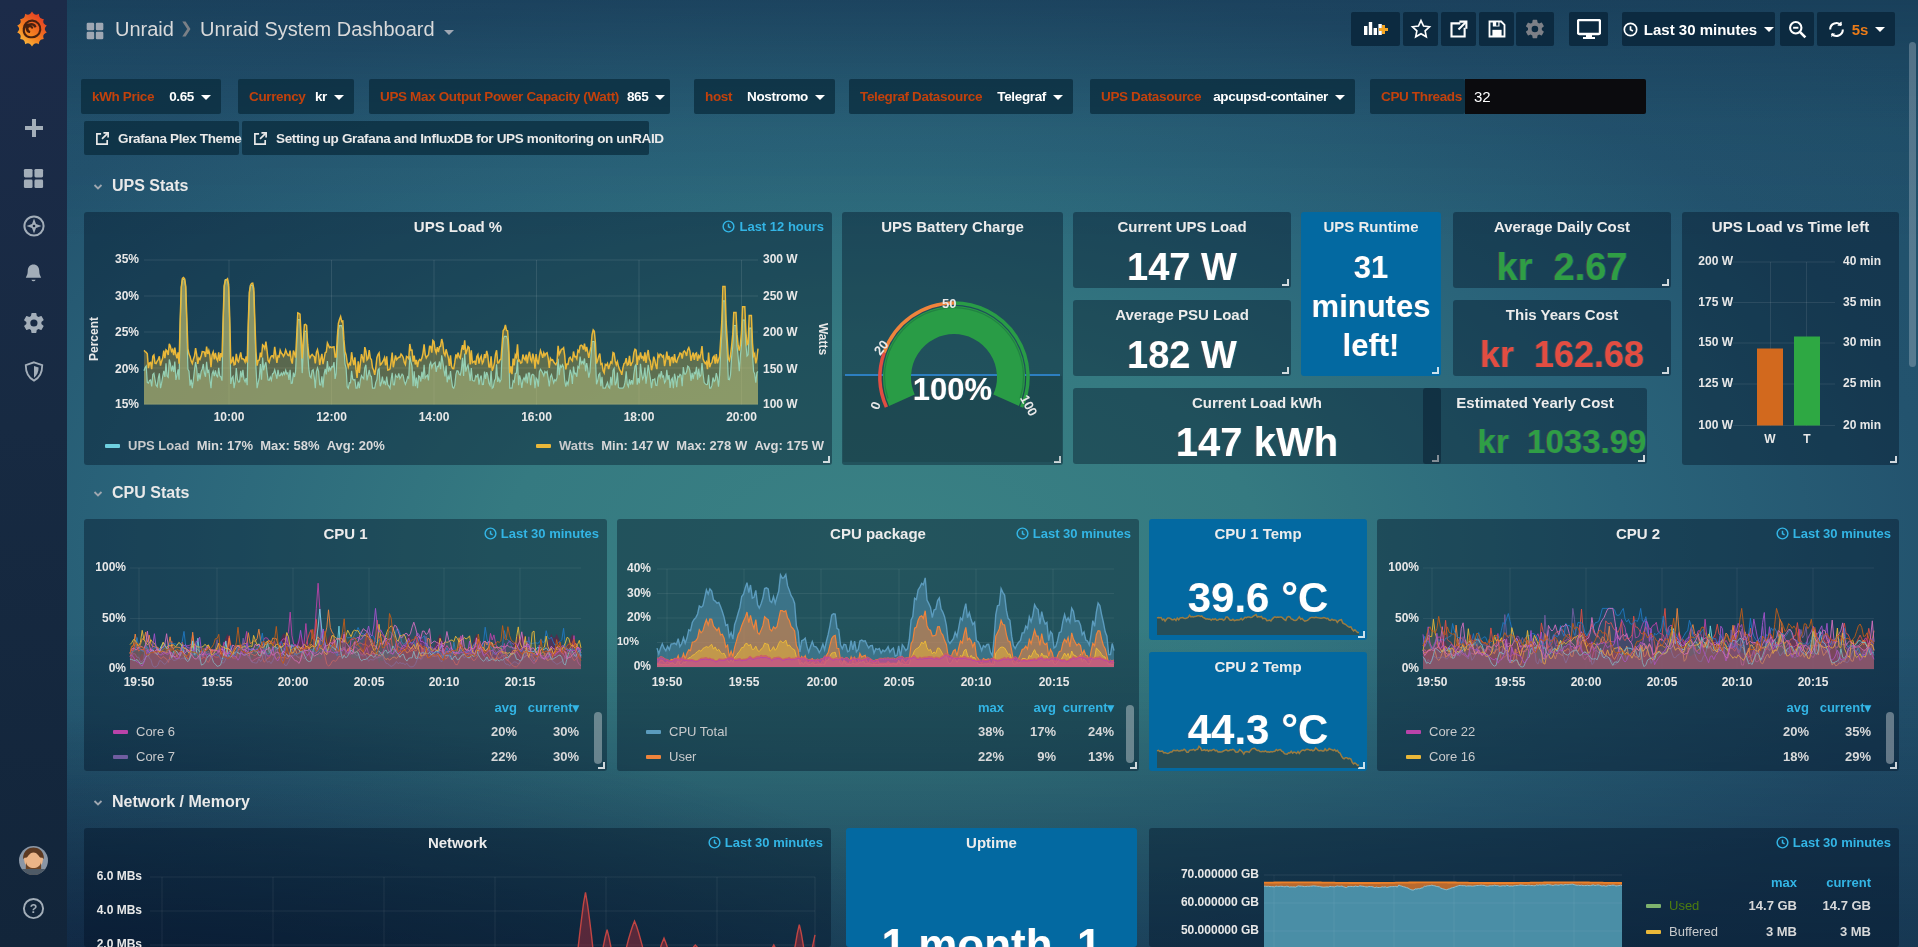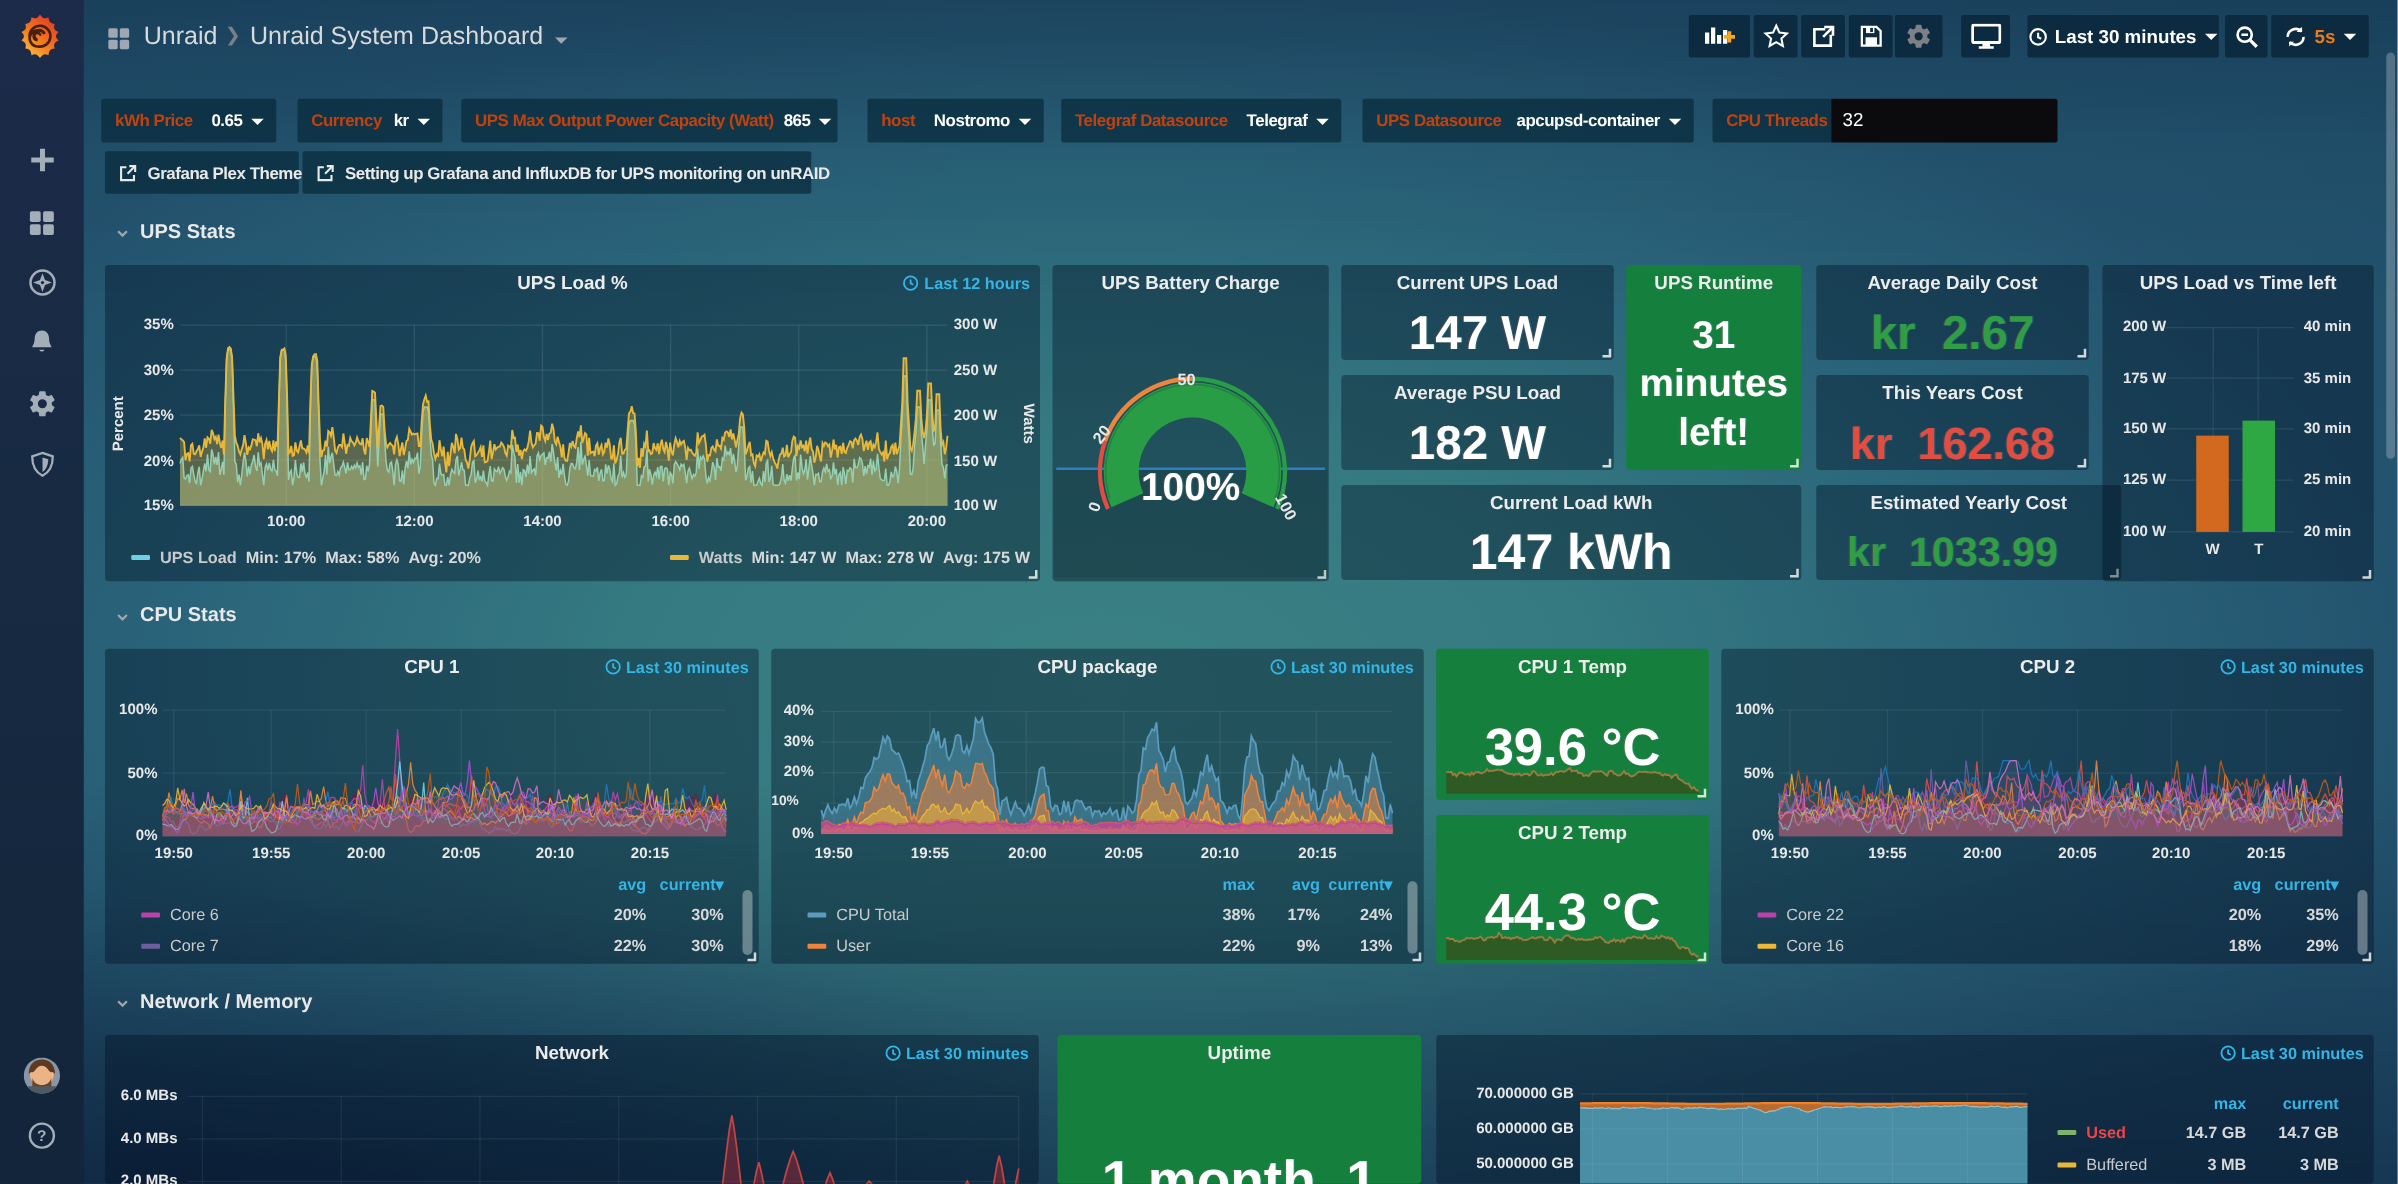--- a/index.html
+++ b/index.html
@@ -8,21 +8,21 @@
  radial-gradient(1350px 740px at 46% 58%, #3a8184 0%, #357a81 28%, #2a647a 55%, #23536e 78%, #20506a 100%);}
 .sidebar{position:absolute;left:0;top:0;width:67px;height:947px;
  background:linear-gradient(180deg,#1c2b49 0%,#172a42 45%,#12253a 100%);}
 .sicon{position:absolute;left:0;width:67px;text-align:center;color:#a3aeb9;}
 .panel{position:absolute;background:rgba(0,13,32,0.38);border-radius:3px;}
 .ptitle{position:absolute;left:0;right:0;top:6px;text-align:center;color:#ececec;font-weight:bold;font-size:15px;}
 .tlink{position:absolute;top:7px;right:8px;color:#33b5e5;font-weight:bold;font-size:13px;}
 .rz{position:absolute;right:2px;bottom:2px;width:7px;height:7px;border-right:2px solid rgba(255,255,255,0.8);border-bottom:2px solid rgba(255,255,255,0.8);}
 .bigval{position:absolute;left:0;right:0;text-align:center;color:#fff;font-weight:bold;font-size:40px;
  text-shadow:-1px 0 0 rgba(231,76,60,0.22),1px 0 0 rgba(46,204,220,0.18);}
-.gpanel{background:#15803d;}
+.gpanel{background:#0369a1;}
 .axlbl{position:absolute;color:#e8e8e8;font-size:12px;font-weight:bold;}
 .axr{text-align:right;}
 .vbox{position:absolute;top:79px;height:35px;background:rgba(9,42,58,0.72);border-radius:2px;display:flex;align-items:center;font-size:13.5px;letter-spacing:-0.35px;font-weight:bold;white-space:nowrap;}
 .vbox .lab{color:#c2410c;padding:0 8px 0 11px;}
 .vbox .val{color:#fff;}
 .caret{display:inline-block;width:0;height:0;border-left:5px solid transparent;border-right:5px solid transparent;border-top:5px solid #fff;margin-left:7px;vertical-align:middle;}
 .lbox{position:absolute;top:121px;height:34px;background:rgba(9,42,58,0.72);border-radius:2px;display:flex;align-items:center;color:#e9e9e9;font-size:13.5px;letter-spacing:-0.35px;font-weight:bold;padding:0 11px;white-space:nowrap;}
 .sechdr{position:absolute;color:#e9e9e9;font-weight:bold;font-size:16px;}
 .navbtn{position:absolute;top:12px;height:34px;background:#0c2a40;border-radius:2px;color:#fff;display:flex;align-items:center;justify-content:center;}
 .legend{position:absolute;font-size:13px;color:#d8d9da;font-weight:bold;}
@@ -241,21 +241,21 @@
     <div class="rz"></div>
   </div>
 <div class="panel panel" style="left:1453px;top:212px;width:218px;height:76px">
     <div class="ptitle">Average Daily Cost</div>
     <div class="rz"></div>
   </div>
 <div class="panel panel" style="left:1453px;top:300px;width:218px;height:76px">
     <div class="ptitle">This Years Cost</div>
     <div class="rz"></div>
   </div>
-<div class="panel panel" style="left:1453px;top:388px;width:244px;height:76px">
+<div class="panel panel" style="left:1423px;top:388px;width:224px;height:76px">
     <div class="ptitle">Estimated Yearly Cost</div>
     <div class="rz"></div>
   </div>
 <div class="panel panel" style="left:1682px;top:212px;width:217px;height:253px">
     <div class="ptitle">UPS Load vs Time left</div>
     <div class="rz"></div>
   </div>
 <div class="panel panel" style="left:84px;top:519px;width:523px;height:252px">
     <div class="ptitle">CPU 1</div>
     <div class="tlink"><svg width="13" height="13" viewBox="0 0 16 16" style="vertical-align:-2px;margin-right:4px">
@@ -580,18 +580,18 @@
 <div class="legend" style="left:1811px;top:749px;width:60px;text-align:right">29%</div>
 <div style="position:absolute;left:1886px;top:712px;width:8px;height:52px;background:rgba(255,255,255,0.35);border-radius:4px"></div>
 <div class="axlbl axr" style="left:82px;top:869px;width:60px;text-align:right;font-size:12px">6.0 MBs</div>
 <div class="axlbl axr" style="left:82px;top:903px;width:60px;text-align:right;font-size:12px">4.0 MBs</div>
 <div class="axlbl axr" style="left:82px;top:937px;width:60px;text-align:right;font-size:12px">2.0 MBs</div>
 <div class="axlbl axr" style="left:1159px;top:867px;width:100px;text-align:right;font-size:12px">70.000000 GB</div>
 <div class="axlbl axr" style="left:1159px;top:895px;width:100px;text-align:right;font-size:12px">60.000000 GB</div>
 <div class="axlbl axr" style="left:1159px;top:923px;width:100px;text-align:right;font-size:12px">50.000000 GB</div>
 <div class="lgh" style="position:absolute;left:1751px;top:875px;width:46px;text-align:right">max</div>
 <div class="lgh" style="position:absolute;left:1811px;top:875px;width:60px;text-align:right">current</div>
-<div class="legend" style="left:1646px;top:898px"><span class="dash" style="background:#7EB26D"></span><span style="color:#ef4444;font-weight:bold">Used</span></div>
+<div class="legend" style="left:1646px;top:898px"><span class="dash" style="background:#7EB26D"></span><span style="color:#4d7c0f;font-weight:normal">Used</span></div>
 <div class="legend" style="left:1646px;top:924px"><span class="dash" style="background:#EAB839"></span><span style="color:#c8cacc;font-weight:normal">Buffered</span></div>
 <div class="legend" style="left:1737px;top:898px;width:60px;text-align:right">14.7 GB</div>
 <div class="legend" style="left:1811px;top:898px;width:60px;text-align:right">14.7 GB</div>
 <div class="legend" style="left:1737px;top:924px;width:60px;text-align:right">3 MB</div>
 <div class="legend" style="left:1811px;top:924px;width:60px;text-align:right">3 MB</div>
 <div style="position:absolute;right:2px;top:42px;width:7px;height:325px;background:rgba(185,198,210,0.35);border-radius:4px"></div>
 </body></html>

